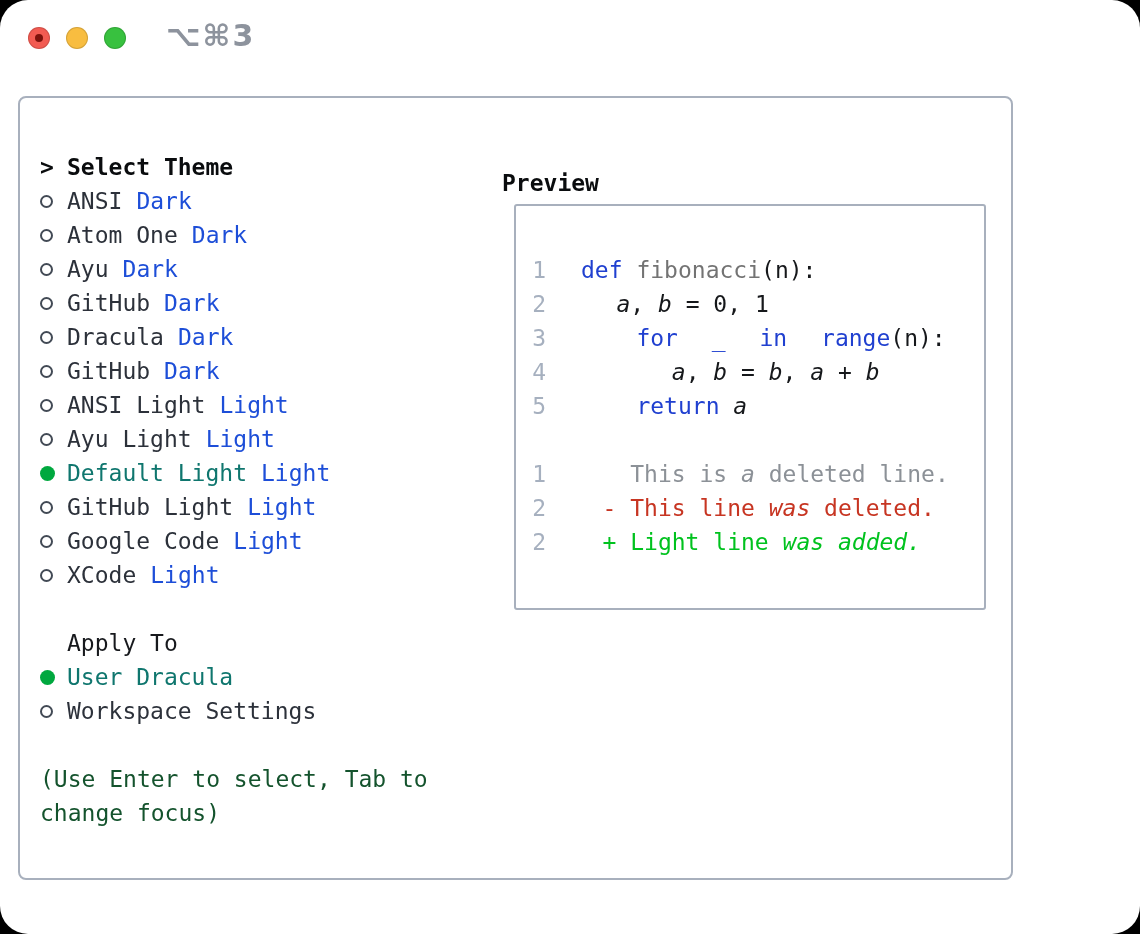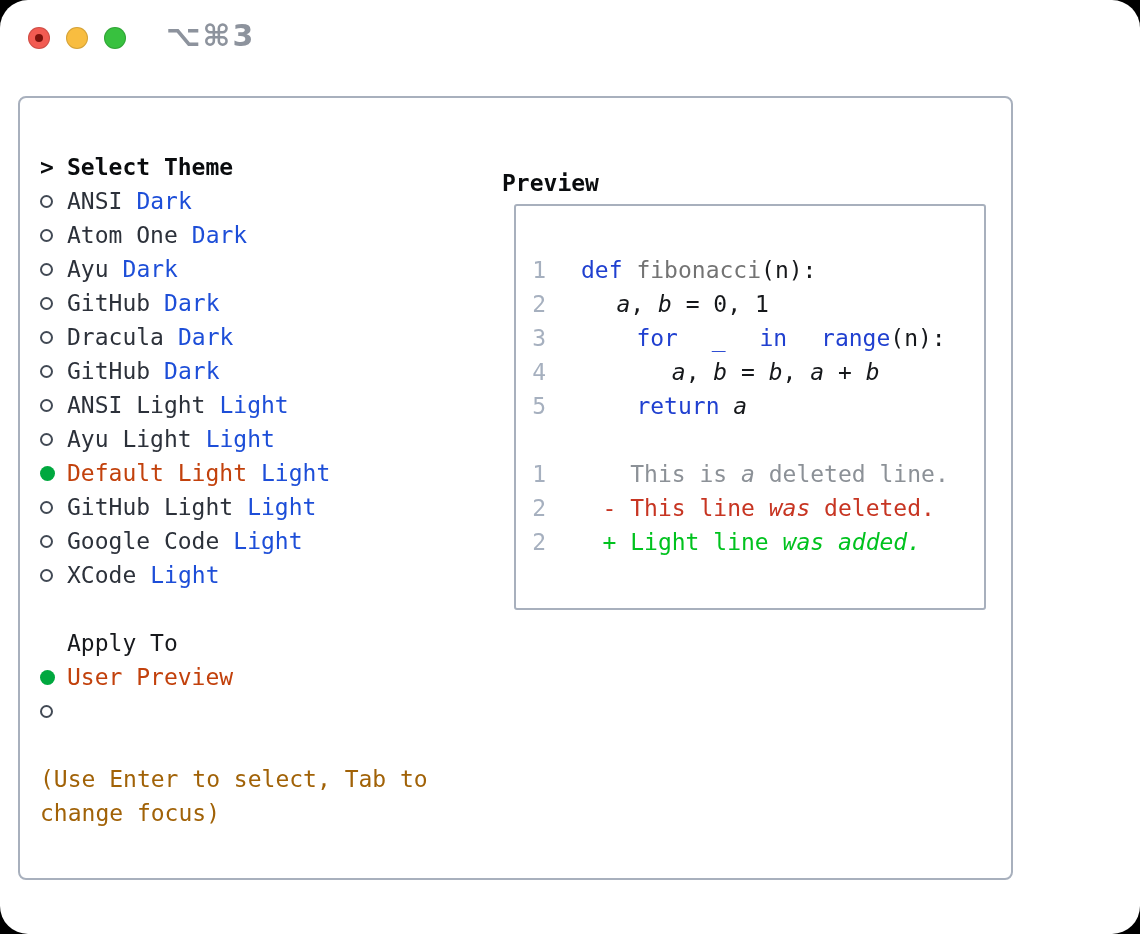--- a/index.html
+++ b/index.html
@@ -22,23 +22,23 @@
   
   .leftcol{position:absolute;left:20px;top:52px;width:450px;}
   .row{height:34px;display:flex;align-items:center;font-size:23px;line-height:34px;color:#2c313a;white-space:pre;}
   .cell-icon{width:27px;flex:none;display:flex;align-items:center;}
   .ring{width:13px;height:13px;box-sizing:border-box;border:2px solid #424a55;border-radius:50%;}
   .ring.sel{width:15px;height:15px;border:none;background:#00a83f;}
   .prompt{width:27px;flex:none;font-weight:700;color:#0a0c0e;}
   .hdr{font-weight:700;color:#0a0c0e;}
   .subhdr{color:#17191d;}
   .variant{color:#1d4ed8;margin-left:14px;text-align:center;}
-  .selname{color:#c2410c;text-align:right;}
+  .selname{color:#0f766e;text-align:right;}
   .spacer{height:34px;}
-  .hint{margin-top:0;width:402px;font-size:23px;line-height:34px;color:#a16207;white-space:normal;}
+  .hint{margin-top:0;width:402px;font-size:23px;line-height:34px;color:#14532d;white-space:normal;}
   
   .preview-title{position:absolute;left:482px;top:68px;height:34px;font-size:23px;line-height:34px;font-weight:700;color:#0a0c0e;}
   .pbox{position:absolute;left:494px;top:106px;width:472px;height:406px;box-sizing:border-box;
     border:2px solid #a8b0bd;border-radius:3px;padding-top:47px;background:#fff;}
   .cline{height:34px;display:flex;font-size:23px;line-height:34px;white-space:pre;}
   .ln{flex:none;width:14px;margin-left:16px;text-align:right;color:#a6b0bf;}
   .ct{margin-left:15px;color:#16181b;}
   .tk-kw{color:#2040d0;margin-left:20px;}
   .tk-fn{color:#737373;}
   .tk-var{font-style:italic;color:#16181b;}
@@ -84,22 +84,22 @@
           <div class="row"><span class="cell-icon"><span class="ring"></span></span><span class="name">GitHub Light</span><span class="variant">Light</span></div>
           <div class="row"><span class="cell-icon"><span class="ring"></span></span><span class="name">Google Code</span><span class="variant">Light</span></div>
           <div class="row"><span class="cell-icon"><span class="ring"></span></span><span class="name">XCode</span><span class="variant">Light</span></div>
         </div>
       <div class="spacer"></div>
       <div class="row">
         <span class="cell-icon"></span>
         <span class="subhdr">Apply To</span>
       </div>
       <div id="apply-list">
-          <div class="row"><span class="cell-icon"><span class="ring sel"></span></span><span class="selname">User Preview</span></div>
-          <div class="row"><span class="cell-icon"><span class="ring"></span></span></div>
+          <div class="row"><span class="cell-icon"><span class="ring sel"></span></span><span class="selname">User Dracula</span></div>
+          <div class="row"><span class="cell-icon"><span class="ring"></span></span><span class="name">Workspace Settings</span></div>
         </div>
       <div class="spacer"></div>
       <div class="hint">(Use Enter to select, Tab to change focus)</div>
     </div>
 
     <div class="preview-title">Preview</div>
     <div class="pbox" id="preview-box">
         <div class="cline"><span class="ln">1</span><span class="ct"><span class="tk-kw">def</span><span class="tk-pl"> </span><span class="tk-fn">fibonacci</span><span class="tk-pl">(n):</span></span></div>
         <div class="cline"><span class="ln">2</span><span class="ct"><span class="tk-pl">    </span><span class="tk-var">a</span><span class="tk-pl">, </span><span class="tk-var">b</span><span class="tk-pl"> = 0, 1</span></span></div>
         <div class="cline"><span class="ln">3</span><span class="ct"><span class="tk-pl">    </span><span class="tk-kw">for</span><span class="tk-pl"> </span><span class="tk-kw">_</span><span class="tk-pl"> </span><span class="tk-kw">in</span><span class="tk-pl"> </span><span class="tk-kw">range</span><span class="tk-pl">(n):</span></span></div>

